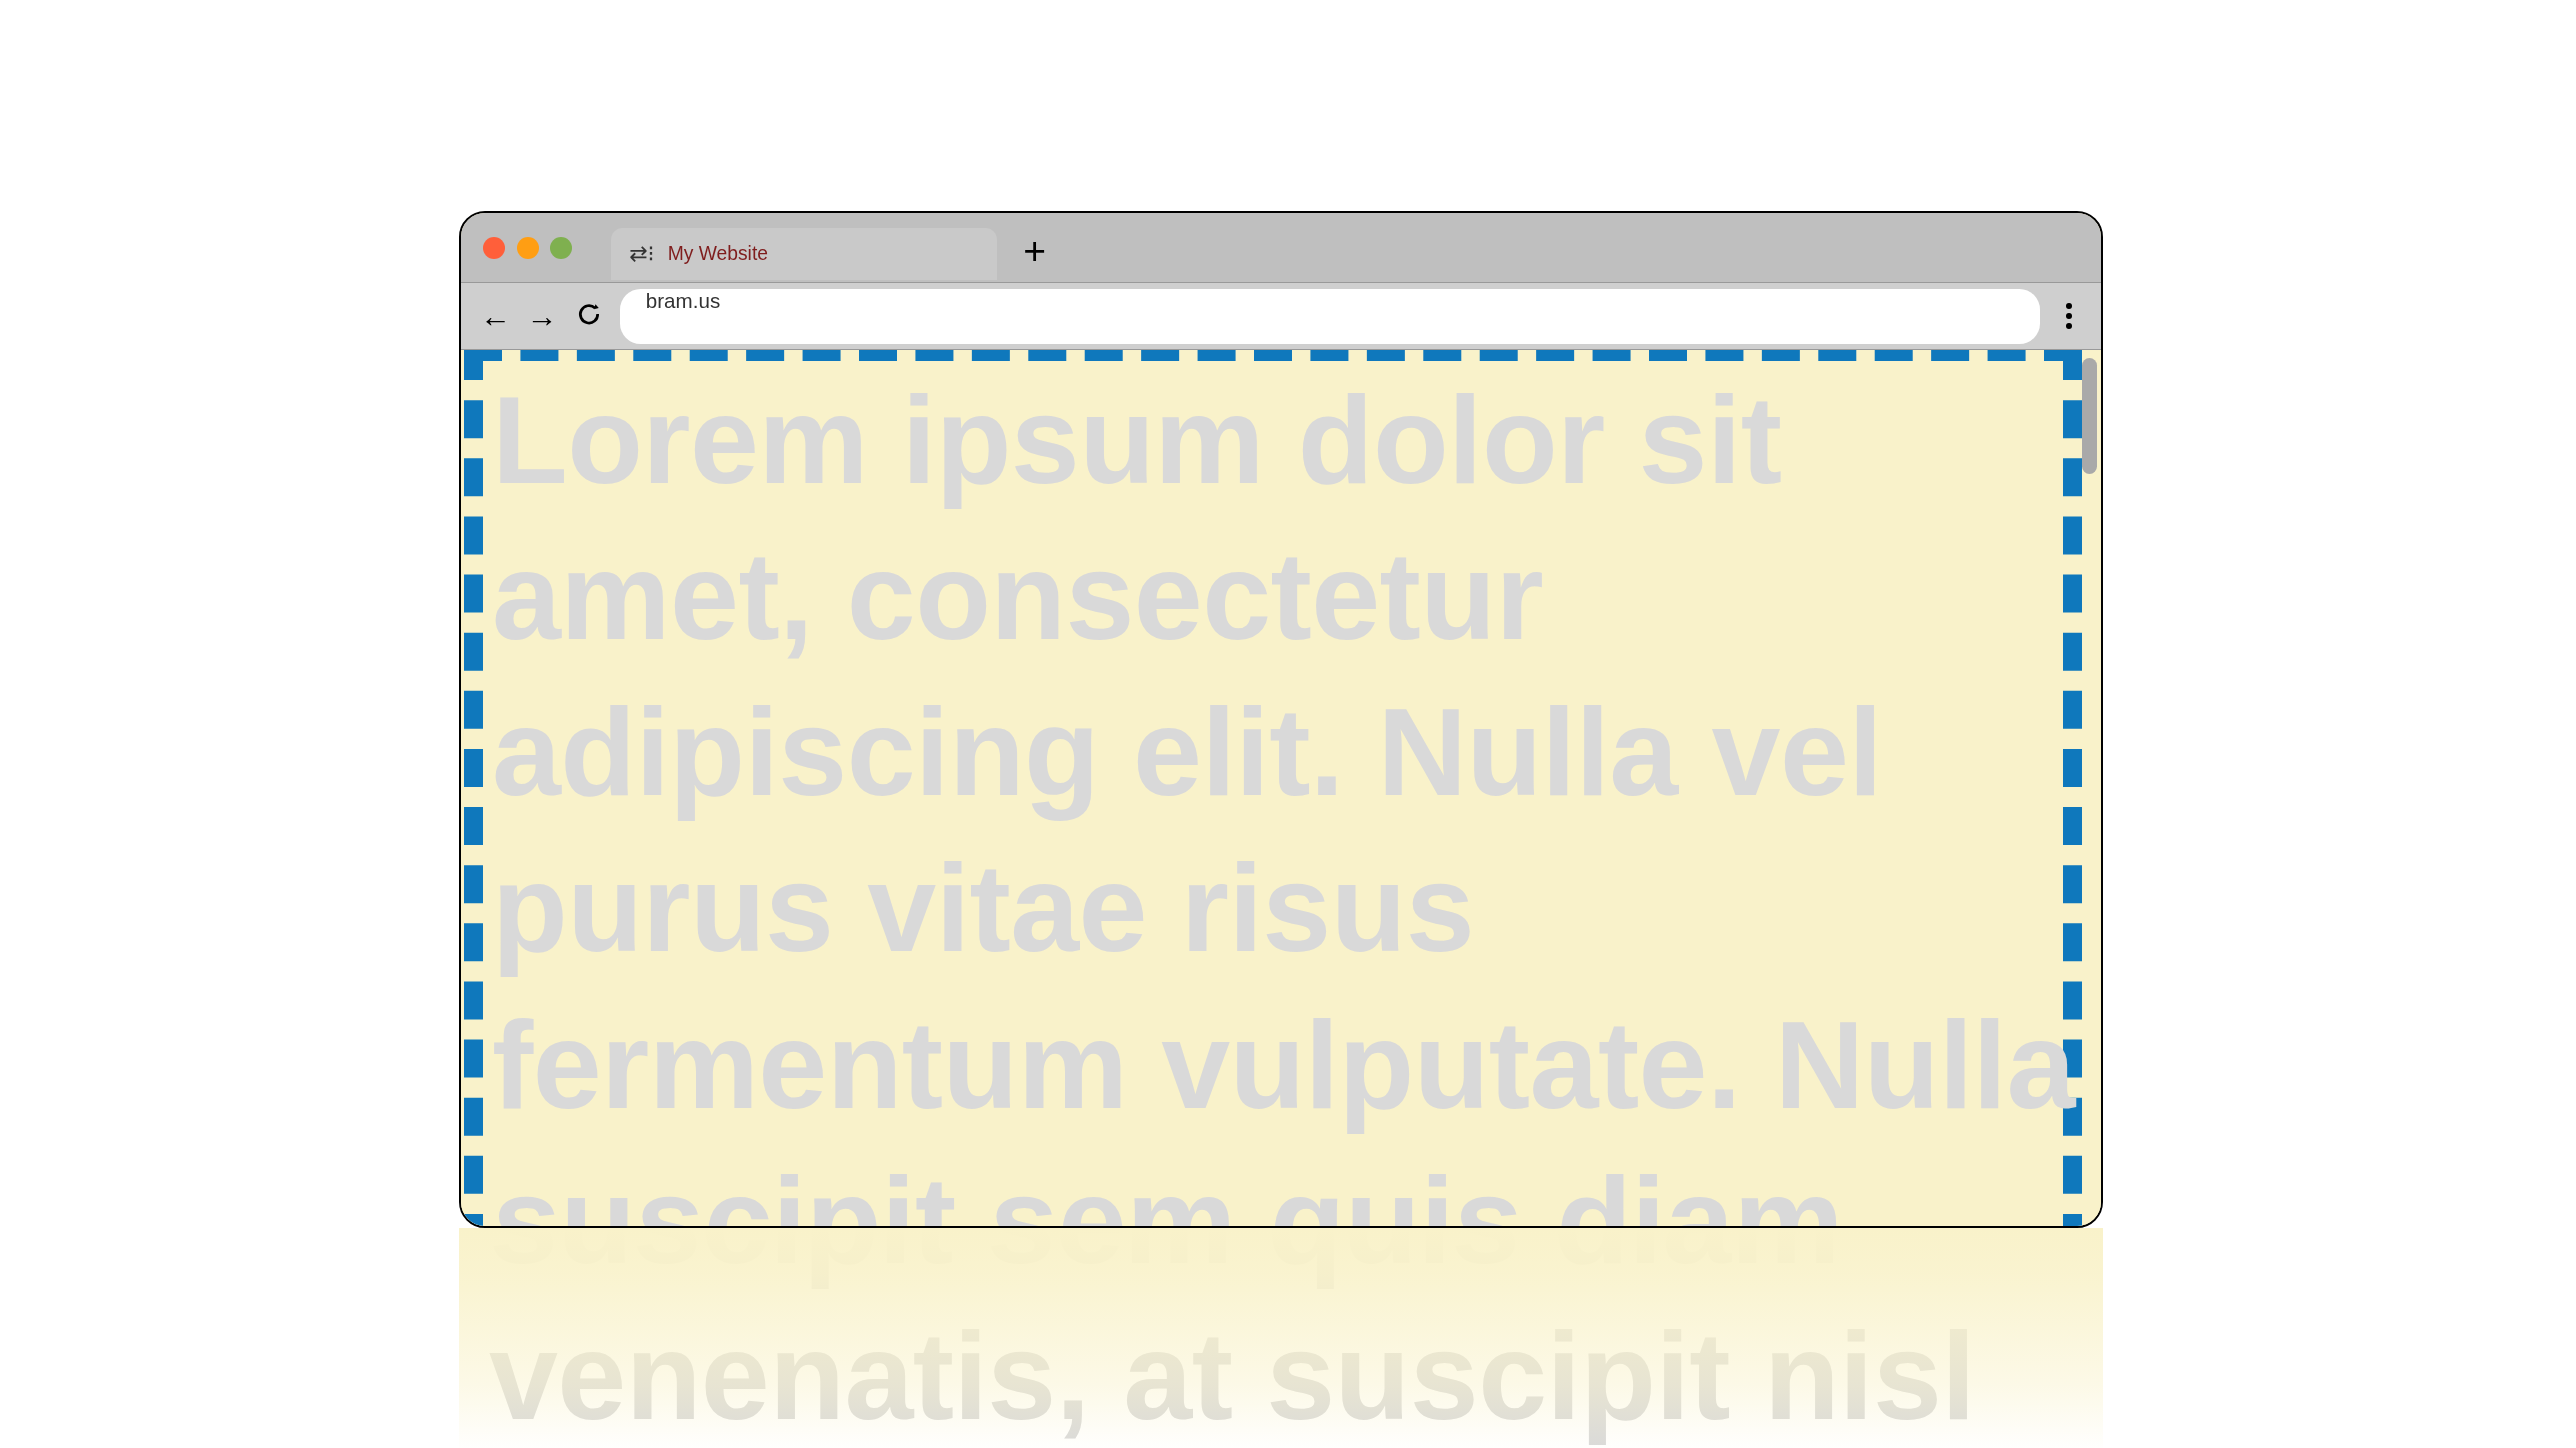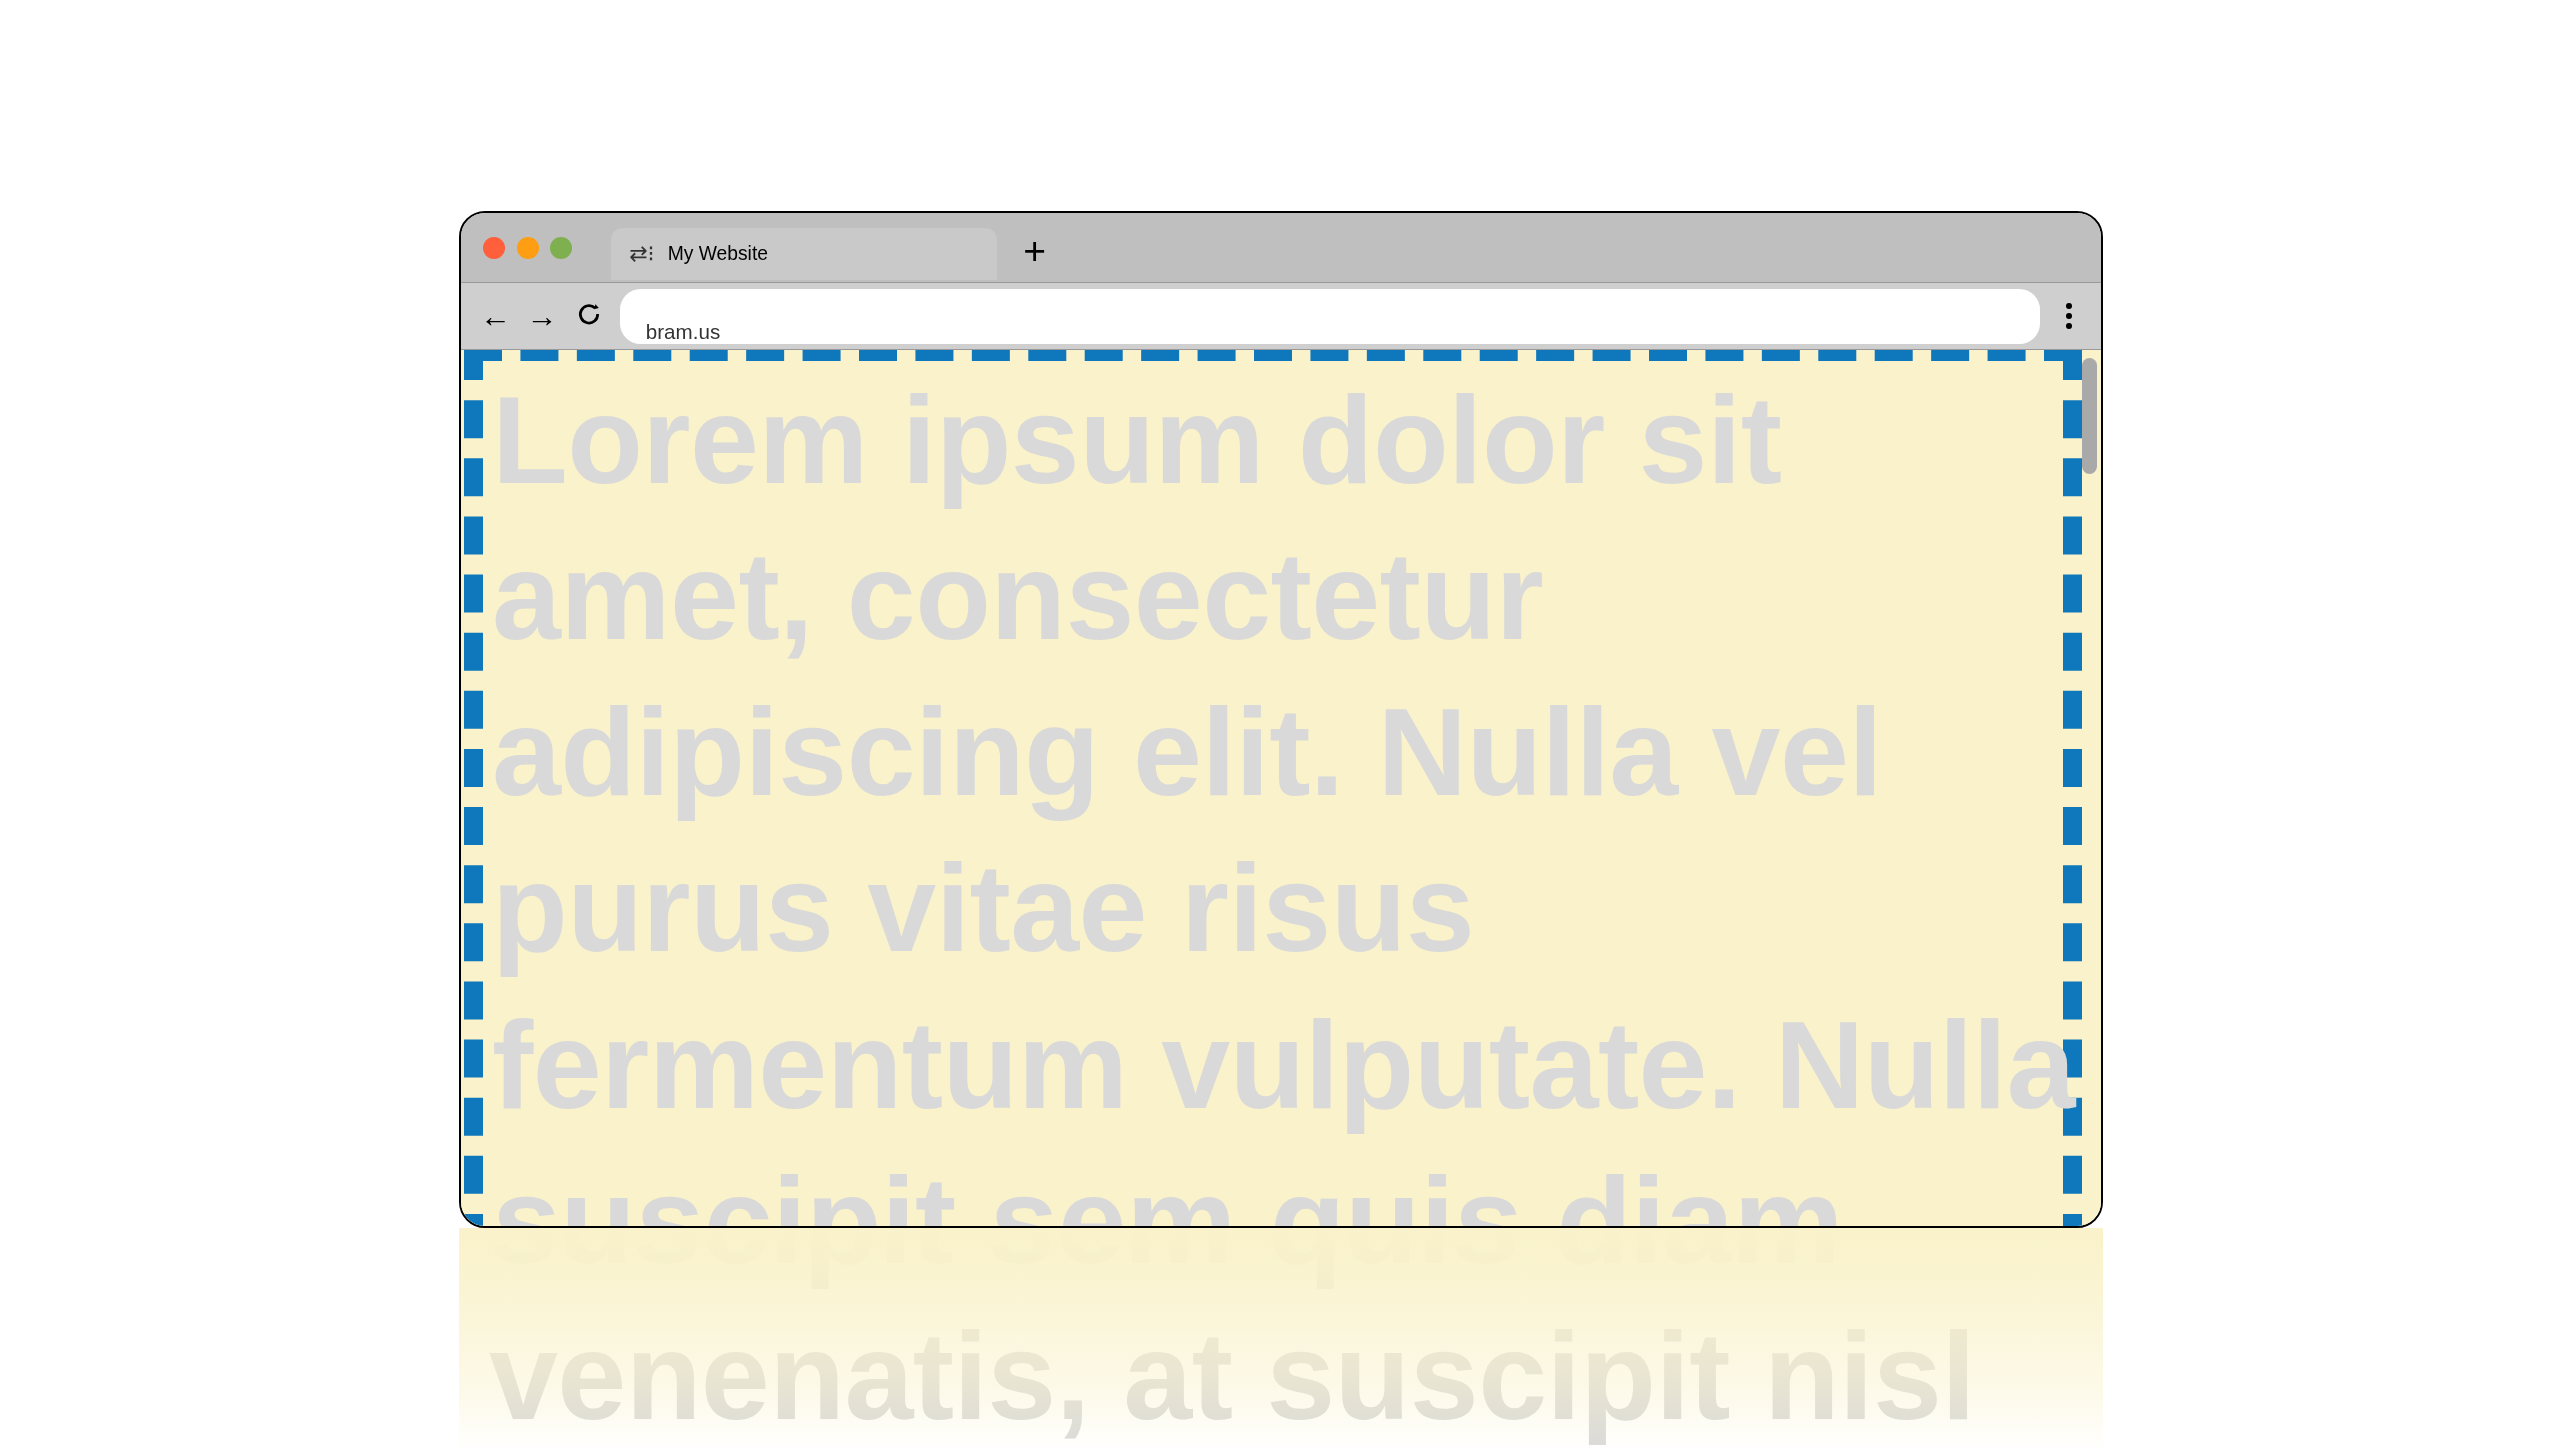--- a/index.html
+++ b/index.html
@@ -47,21 +47,21 @@
     width: 386px;
     background: #c9c9c9;
     border-radius: 11.6px 11.6px 0 0;
     display: flex;
     align-items: center;
     padding: 0 18px;
     gap: 13px;
     margin-top: 13px;
   }
   .tab .site-icon { font-size: 22px; line-height: 1; color:#333; }
-  .tab .title { font-size: 19.3px; color: #000000; }
+  .tab .title { font-size: 19.3px; color: #7f1d1d; }
 
   .newtab-btn { margin-left: 26px; font-size: 39px; font-weight: 300; line-height:1; color:#000; cursor:pointer; margin-top:5.2px;}
 
   
   .toolbar {
     height: 67px;
     background: #cfcfcf;
     display: flex;
     align-items: center;
     padding: 0 19.3px;
@@ -69,21 +69,21 @@
     border-bottom: 1.3px solid #999;
   }
   .nav-btn { width:31px; text-align:center; font-size:31px; font-weight:800; color:#000; cursor:pointer; line-height:1;}
   .reload-btn svg { width:26px; height:26px; stroke:#000; stroke-width:5; fill:none;}
   .addressbar {
     flex: 1;
     height: 55px;
     border-radius: 20.6px;
     background: #fff;
     display: flex;
-    align-items: flex-end;
+    align-items: flex-start;
     padding: 0 26px;
   }
   .addressbar .url { font-size: 20.6px; color:#333; }
   .kebab-btn { width:26px; display:flex; flex-direction:column; align-items:center; gap:4.5px; cursor:pointer;}
   .kebab-btn span { width:5.8px; height:5.8px; background:#000; border-radius:50%;}
 
   
   .viewport {
     position: relative;
     height: calc(100% - 70px - 67px);

